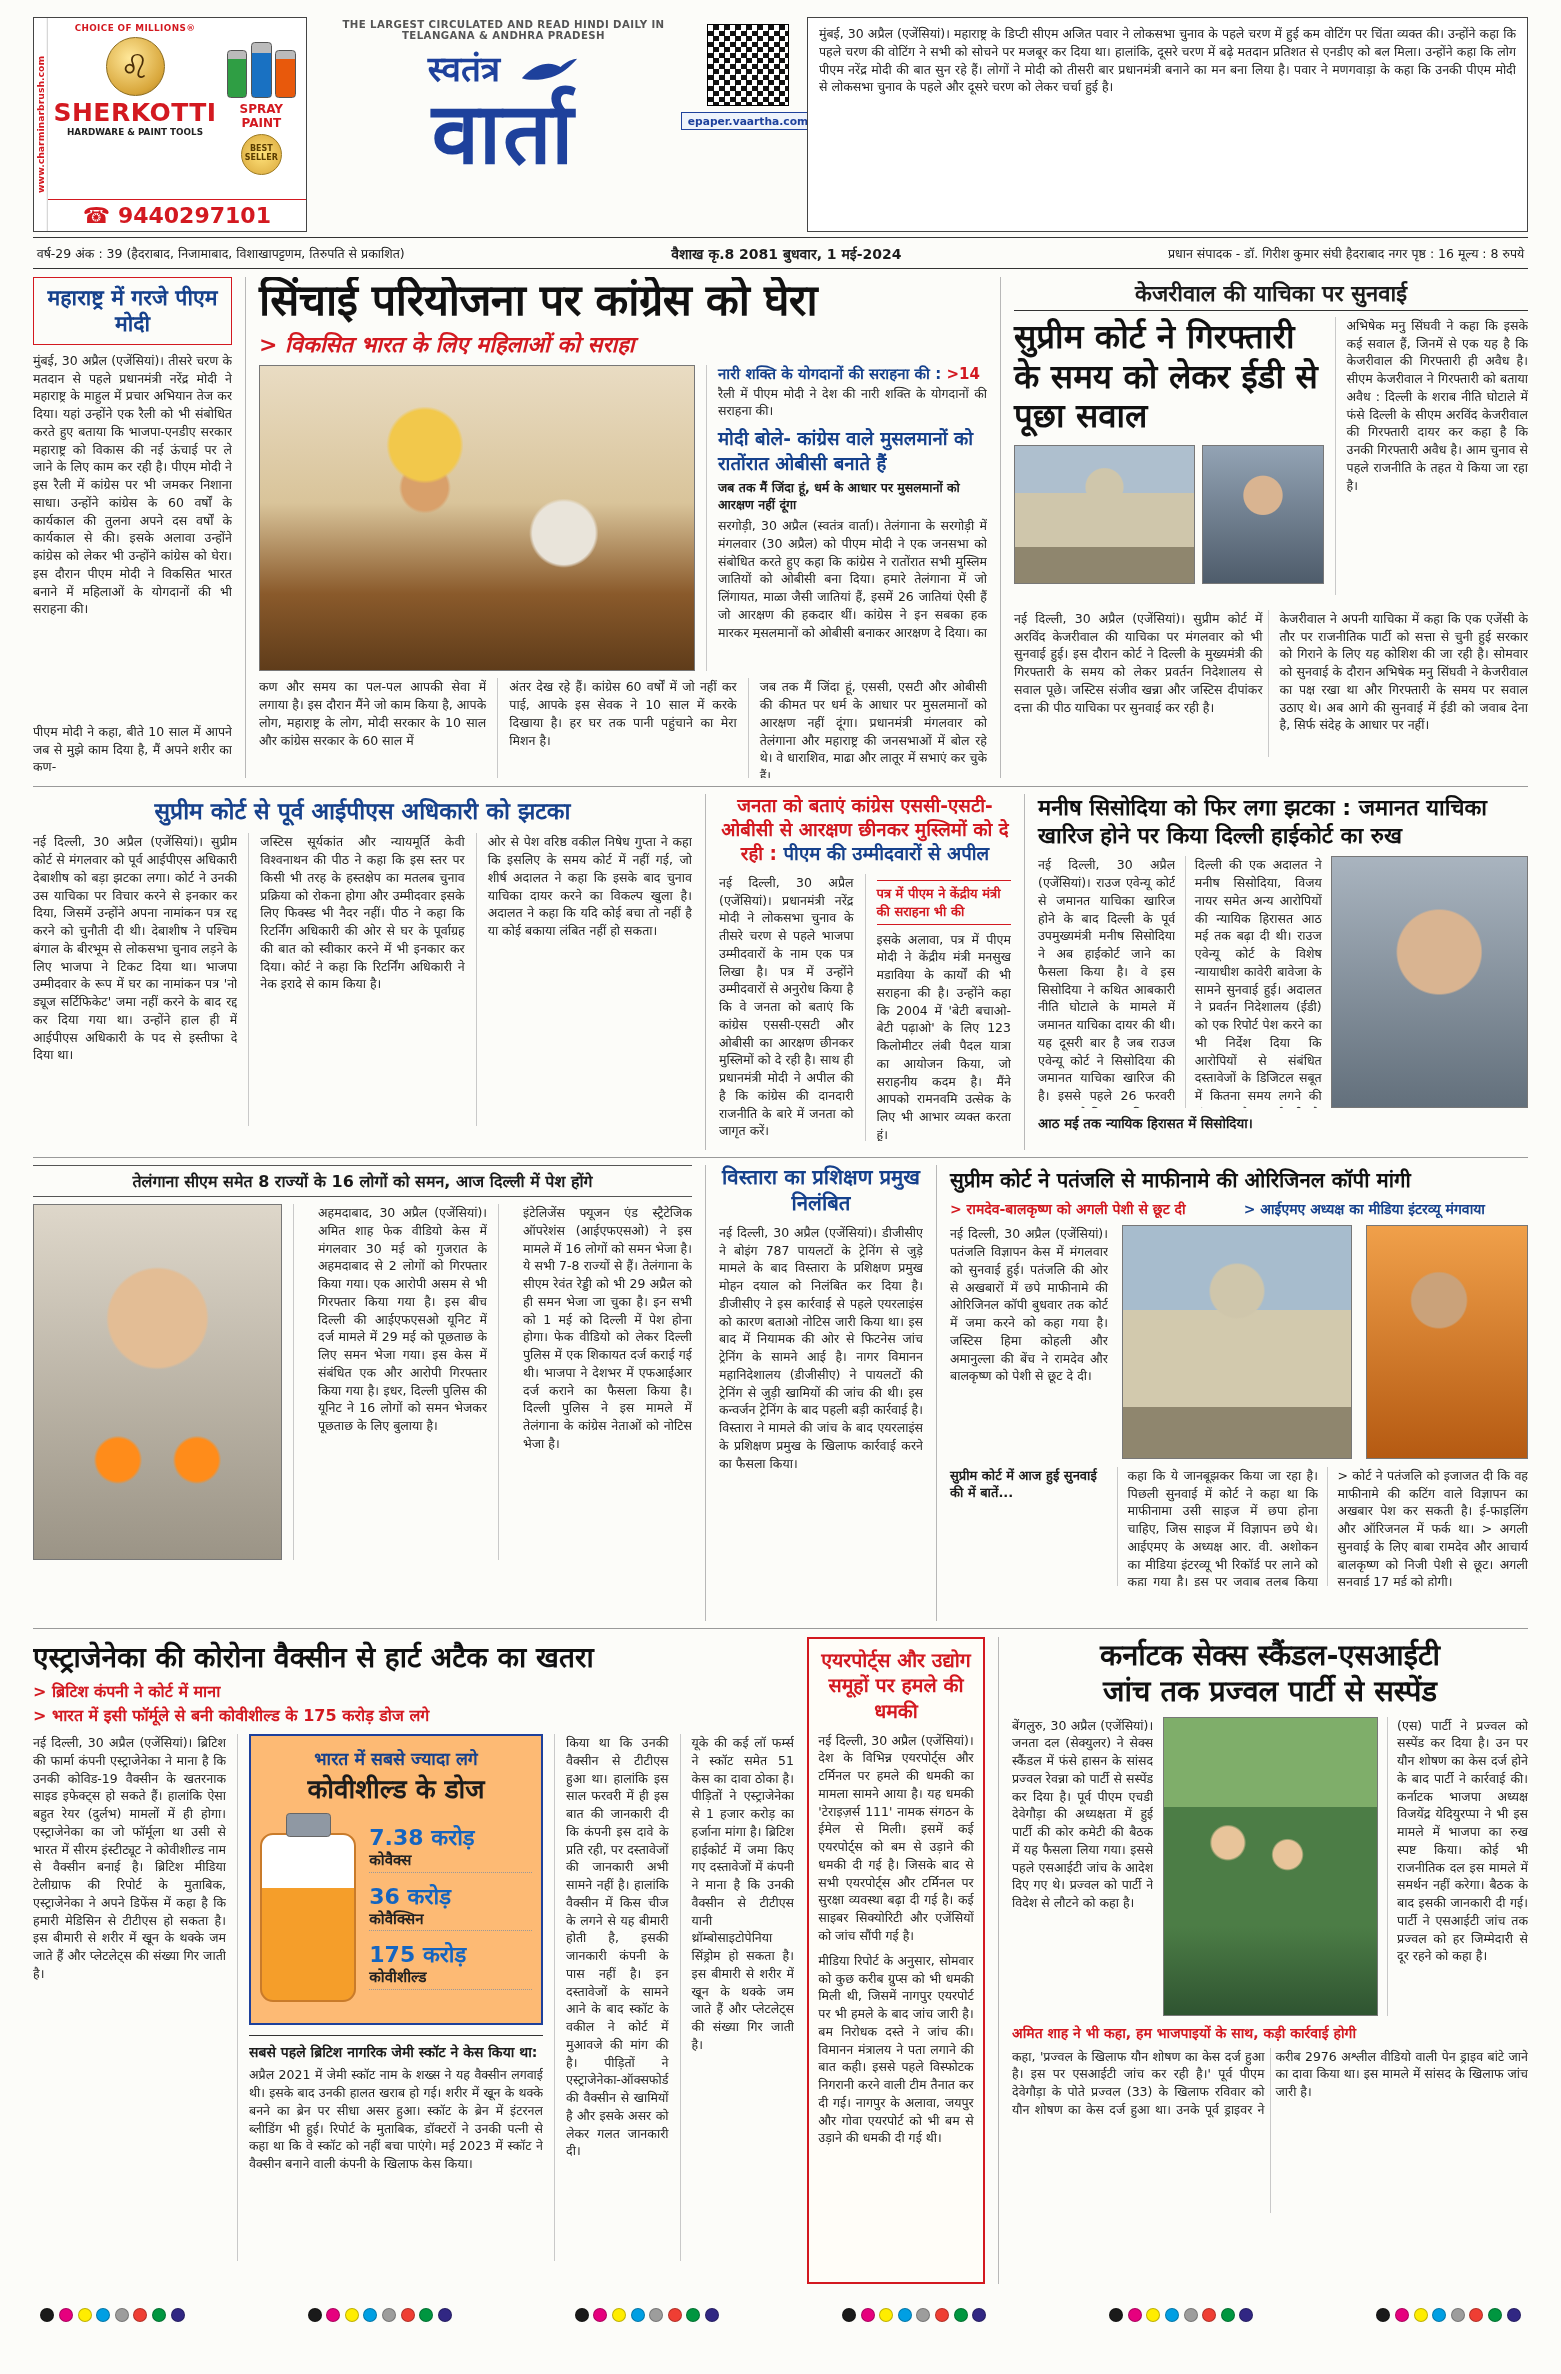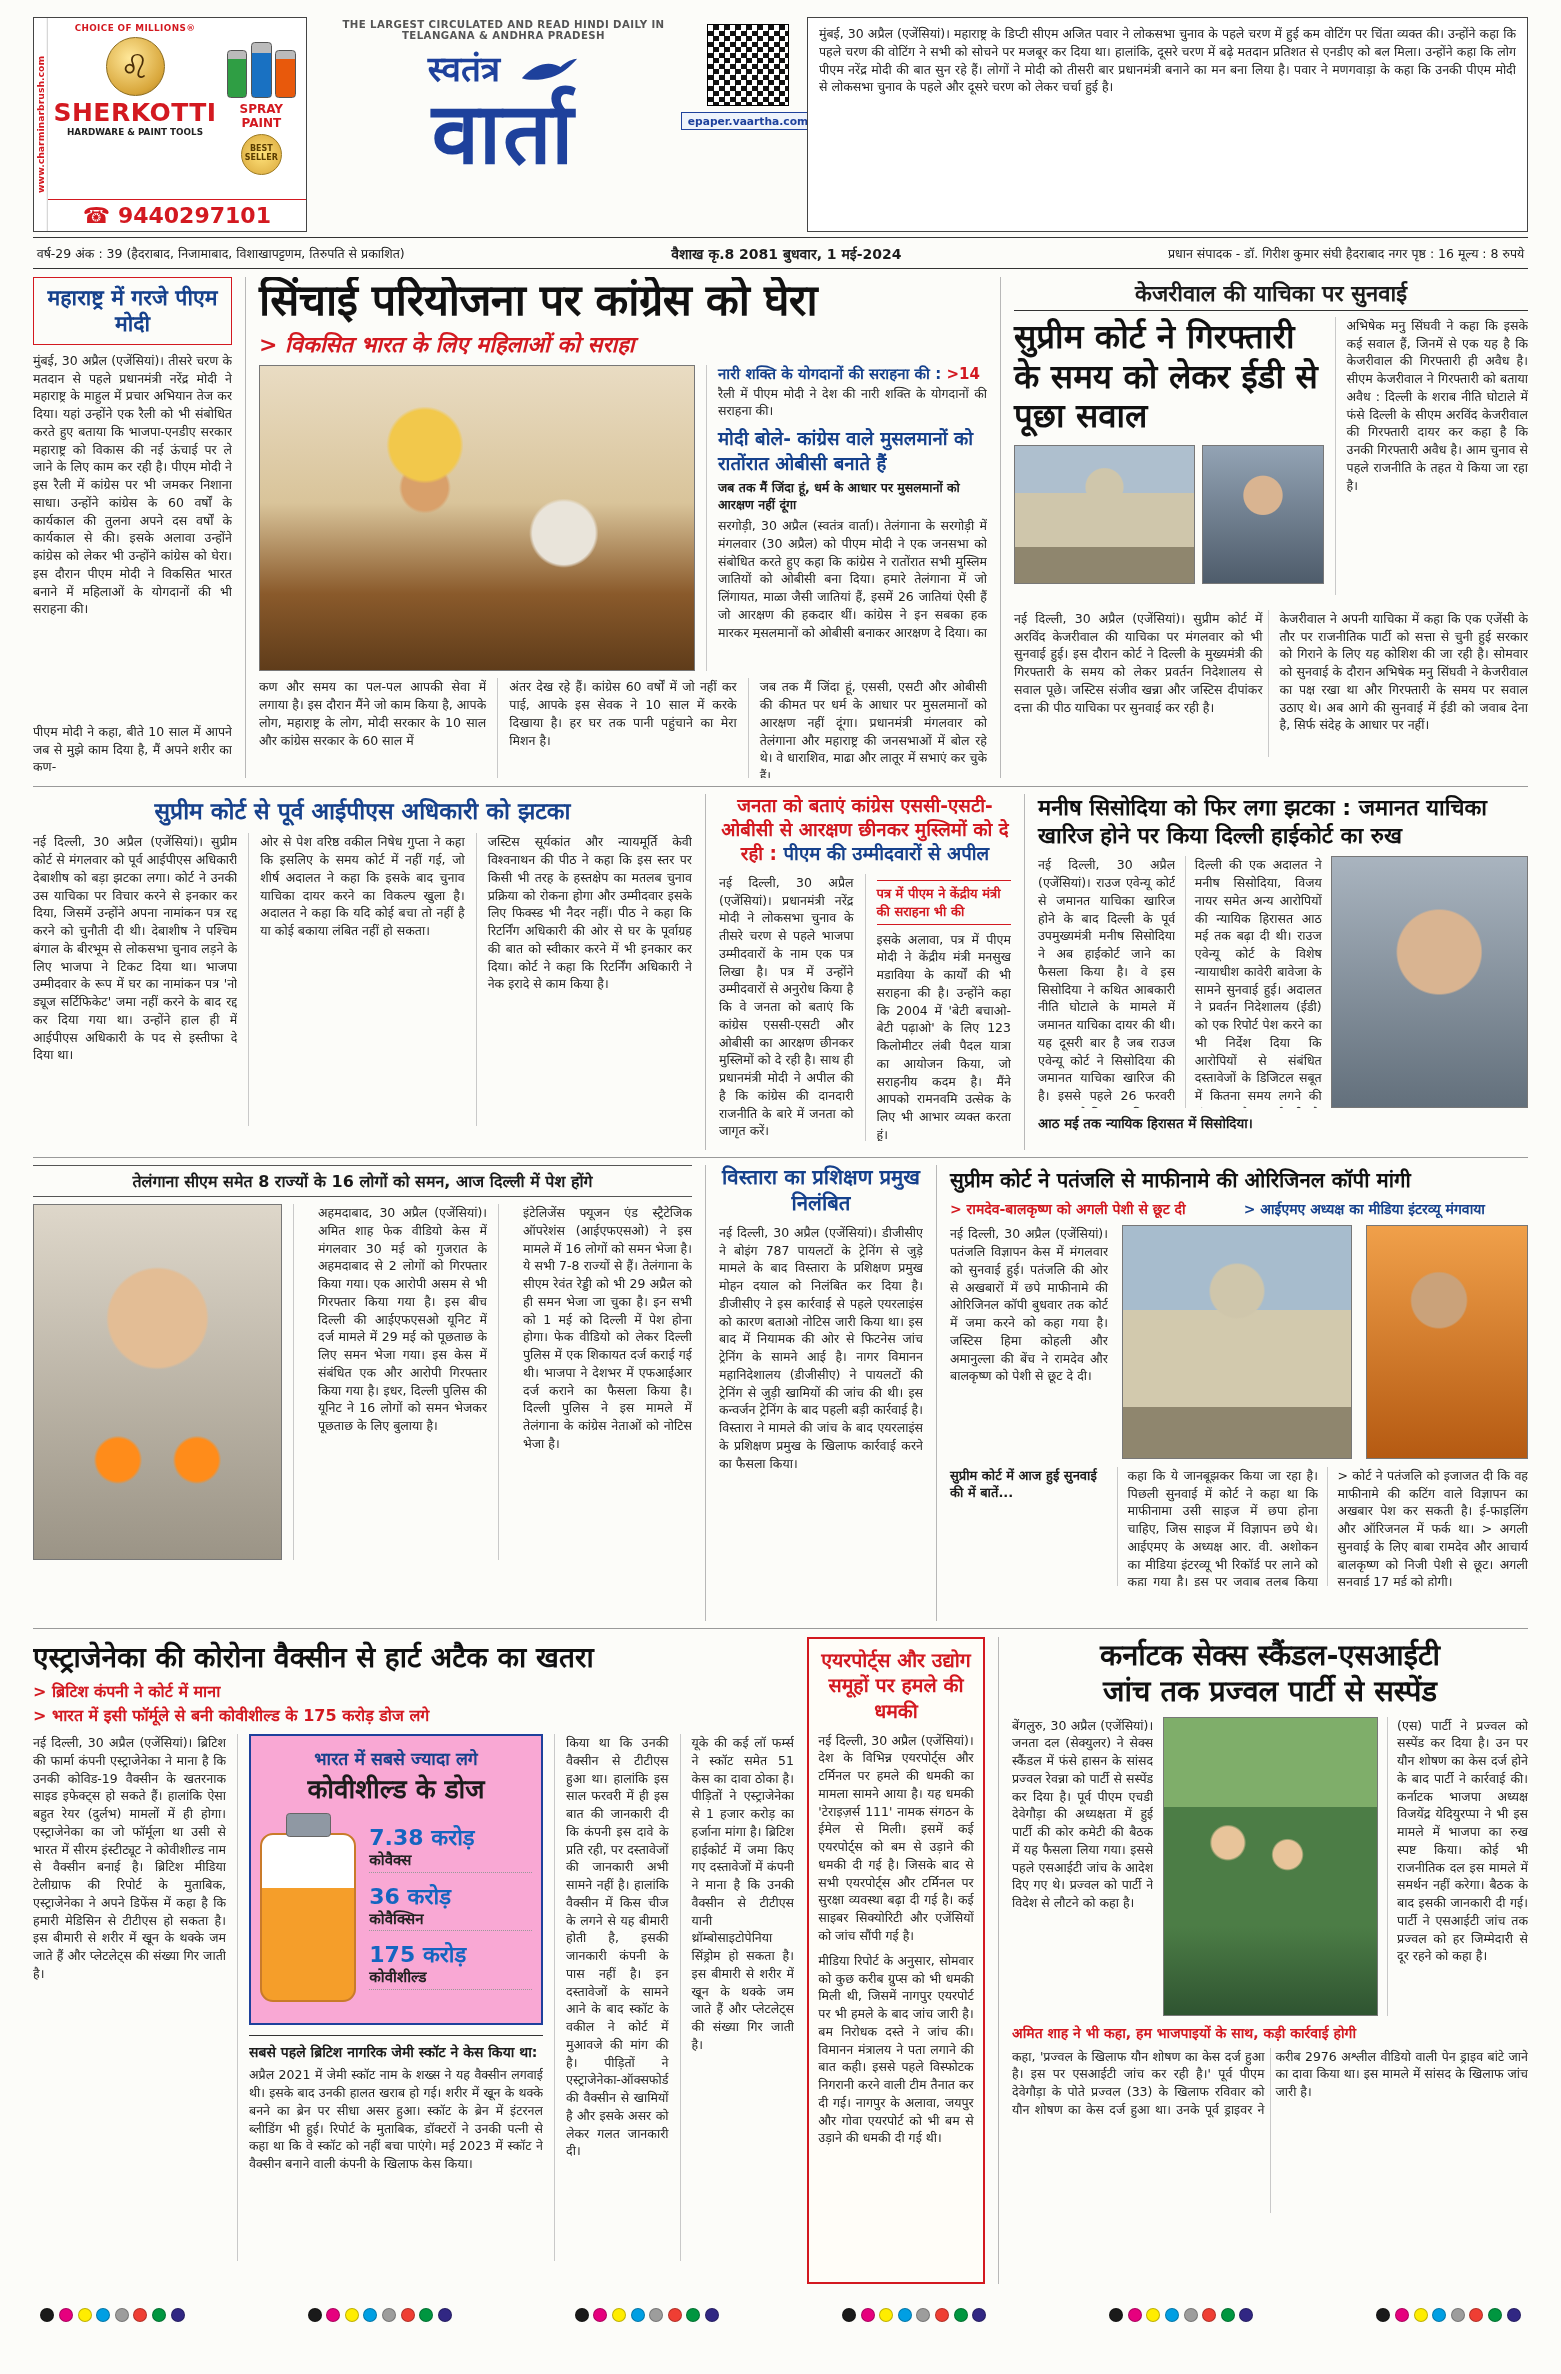--- a/index.html
+++ b/index.html
@@ -122,21 +122,21 @@
   .pat-grid{display:grid;grid-template-columns:158px 230px 1fr;gap:14px;height:234px;}
   .pat-bottom{display:grid;grid-template-columns:158px 1fr 1fr;gap:9.3px;height:119px;margin-top:7.4px;}
   .pat-bottom > * + *{border-left:0.9px solid #c9c9c9;padding-left:9.3px;}
   .pat-caption{font-weight:bold;font-size:13px;line-height:1.35;}
 
   
   .h-astra{font-size:28px;margin-bottom:5.6px;}
   .astra-bullets{font-weight:bold;font-size:16px;line-height:1.45;margin-bottom:7.4px;color:#111;}
   .astra-grid{display:grid;grid-template-columns:193px 306px 1fr 1fr;gap:11px;height:527px;}
   .astra-grid > * + *{border-left:0.9px solid #c9c9c9;padding-left:11px;}
-  .info-box{border:2.3px solid #1e419c;padding:9.3px;height:291px;background:#f9a8d4;}
+  .info-box{border:2.3px solid #1e419c;padding:9.3px;height:291px;background:#fdba74;}
   .info-t1{color:#16418c;font-weight:bold;font-size:17.6px;text-align:center;}
   .info-t2{font-weight:bold;font-size:26px;text-align:center;margin-bottom:9.3px;}
   .info-row{display:flex;gap:13px;align-items:center;}
   .bottle{width:96px;height:169px;border:2.8px solid #c97b2a;border-radius:13px;position:relative;
           background:linear-gradient(180deg,#ffffff 0 32%,#f59e2a 32% 100%);flex:none;margin-top:18.6px;}
   .bottle::before{content:"";position:absolute;top:-22px;left:24px;width:43px;height:22px;
                   background:#8f98a3;border-radius:3.7px;border:0.9px solid #666;}
   .doses{flex:1;display:flex;flex-direction:column;gap:13px;}
   .dose-val{color:#1565c0;font-weight:bold;font-size:22px;line-height:1;}
   .dose-lab{font-weight:bold;font-size:15px;color:#222;border-bottom:0.9px dotted #999;padding-bottom:2.8px;}
@@ -298,22 +298,22 @@
       </div>
     </article>
   </section>
 
   <section class="band band2">
 
     <article class="art-ips" style="overflow:hidden;">
       <h3 class="h-ips">सुप्रीम कोर्ट से पूर्व आईपीएस अधिकारी को झटका</h3>
       <div class="cols">
         <p class="bt">नई दिल्ली, 30 अप्रैल (एजेंसियां)। सुप्रीम कोर्ट से मंगलवार को पूर्व आईपीएस अधिकारी देबाशीष को बड़ा झटका लगा। कोर्ट ने उनकी उस याचिका पर विचार करने से इनकार कर दिया, जिसमें उन्होंने अपना नामांकन पत्र रद्द करने को चुनौती दी थी। देबाशीष ने पश्चिम बंगाल के बीरभूम से लोकसभा चुनाव लड़ने के लिए भाजपा ने टिकट दिया था। भाजपा उम्मीदवार के रूप में घर का नामांकन पत्र 'नो ड्यूज सर्टिफिकेट' जमा नहीं करने के बाद रद्द कर दिया गया था। उन्होंने हाल ही में आईपीएस अधिकारी के पद से इस्तीफा दे दिया था।</p>
+        <p class="bt">जस्टिस सूर्यकांत और न्यायमूर्ति केवी विश्वनाथन की पीठ ने कहा कि इस स्तर पर किसी भी तरह के हस्तक्षेप का मतलब चुनाव प्रक्रिया को रोकना होगा और उम्मीदवार इसके लिए फिक्स्ड भी नैदर नहीं। पीठ ने कहा कि रिटर्निंग अधिकारी की ओर से घर के पूर्वाग्रह की बात को स्वीकार करने में भी इनकार कर दिया। कोर्ट ने कहा कि रिटर्निंग अधिकारी ने नेक इरादे से काम किया है।</p>
         <p class="bt">ओर से पेश वरिष्ठ वकील निषेध गुप्ता ने कहा कि इसलिए के समय कोर्ट में नहीं गई, जो शीर्ष अदालत ने कहा कि इसके बाद चुनाव याचिका दायर करने का विकल्प खुला है। अदालत ने कहा कि यदि कोई बचा तो नहीं है या कोई बकाया लंबित नहीं हो सकता।</p>
-        <p class="bt">जस्टिस सूर्यकांत और न्यायमूर्ति केवी विश्वनाथन की पीठ ने कहा कि इस स्तर पर किसी भी तरह के हस्तक्षेप का मतलब चुनाव प्रक्रिया को रोकना होगा और उम्मीदवार इसके लिए फिक्स्ड भी नैदर नहीं। पीठ ने कहा कि रिटर्निंग अधिकारी की ओर से घर के पूर्वाग्रह की बात को स्वीकार करने में भी इनकार कर दिया। कोर्ट ने कहा कि रिटर्निंग अधिकारी ने नेक इरादे से काम किया है।</p>
       </div>
     </article>
 
     <article style="overflow:hidden;">
       <h3 class="h-janta">
         <span class="red">जनता को बताएं कांग्रेस एससी-एसटी-ओबीसी से आरक्षण छीनकर मुस्लिमों को दे रही :</span>
         <span class="blue">पीएम की उम्मीदवारों से अपील</span>
       </h3>
       <div class="janta-cols">
         <p class="bt">नई दिल्ली, 30 अप्रैल (एजेंसियां)। प्रधानमंत्री नरेंद्र मोदी ने लोकसभा चुनाव के तीसरे चरण से पहले भाजपा उम्मीदवारों के नाम एक पत्र लिखा है। पत्र में उन्होंने उम्मीदवारों से अनुरोध किया है कि वे जनता को बताएं कि कांग्रेस एससी-एसटी और ओबीसी का आरक्षण छीनकर मुस्लिमों को दे रही है। साथ ही प्रधानमंत्री मोदी ने अपील की है कि कांग्रेस की दानदारी राजनीति के बारे में जनता को जागृत करें।</p>

